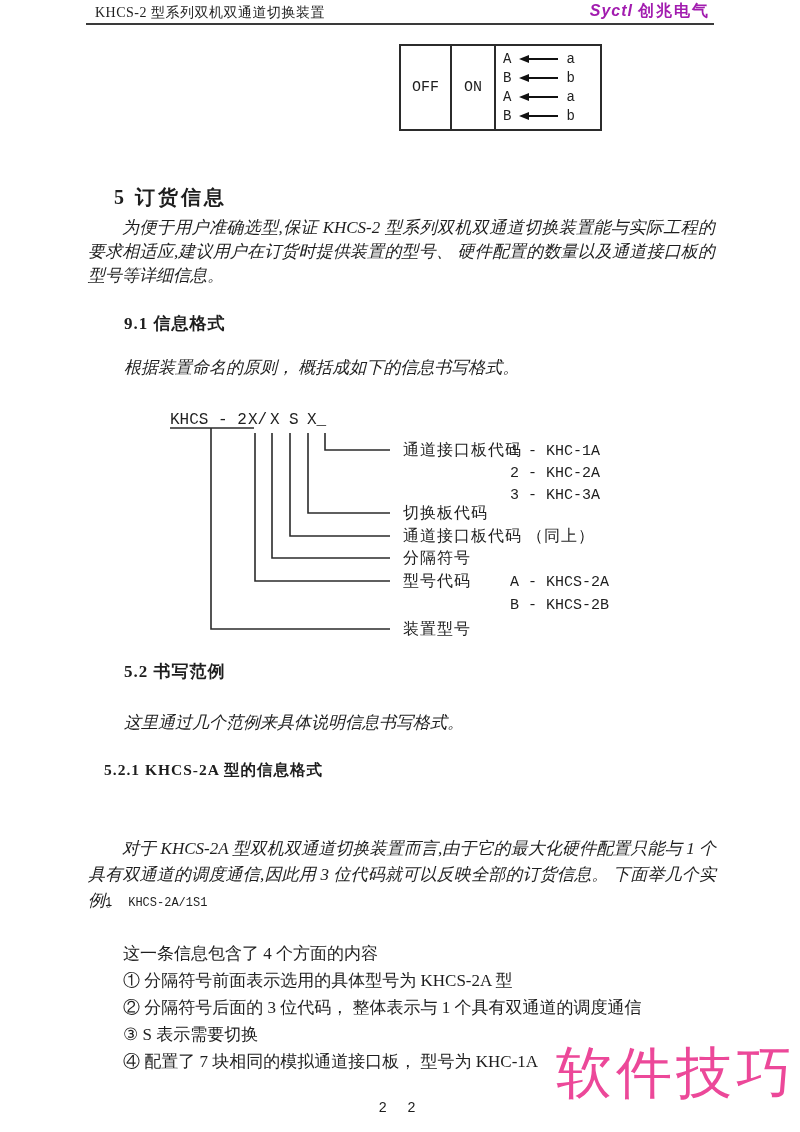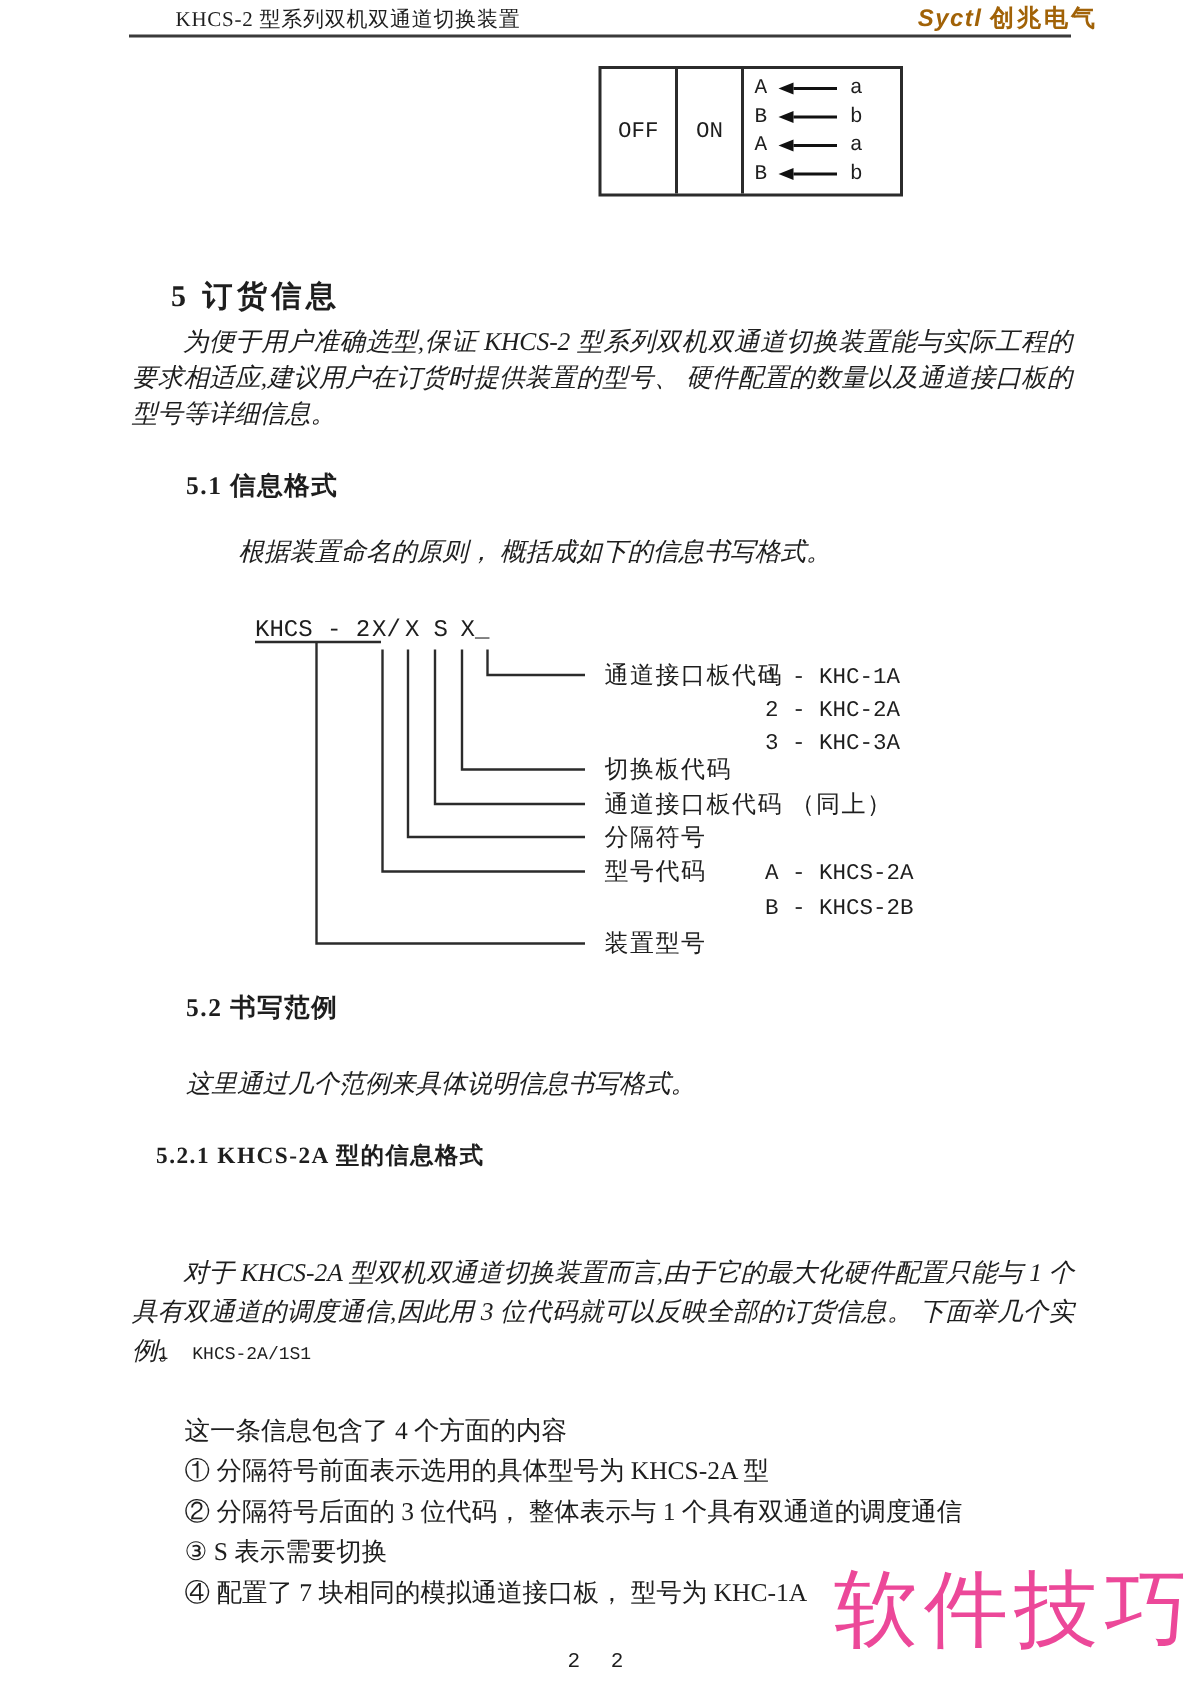--- a/index.html
+++ b/index.html
@@ -2,22 +2,22 @@
 <html><head>
 <meta charset="utf-8">
 <style>
   html,body { margin:0; padding:0; background:#e8e8e8; }
   .page {
     position:relative; width:800px; height:1132px; margin:0 auto;
     background:#ffffff; overflow:hidden;
     font-family:"Liberation Serif", serif; color:#1e1e1e;
   }
   
-  .header { position:absolute; left:104px; top:3px; width:628px; height:19px;
-            display:flex; justify-content:space-between; align-items:center; }
+  .header { position:absolute; left:82px; top:3px; width:628px; height:19px;
+            display:flex; justify-content:space-between; align-items:flex-end; }
   .doc-title { font-size:14px; padding-left:13px; letter-spacing:0.5px; }
   .logo { font-family:"Liberation Sans", sans-serif; font-weight:bold; font-style:italic;
           font-size:16px; letter-spacing:1px; }
   .logo .cn { font-style:normal; margin-left:5px; letter-spacing:2px; }
   .header-rule { position:absolute; left:86px; top:23px; width:628px; height:2px; background:#3a3a3a; }
   
   .switch-table { position:absolute; left:399px; top:44px; width:199px; height:83px;
                   border:2px solid #2b2b2b; display:flex;
                   font-family:"Liberation Mono", monospace; }
   .st-col { display:flex; align-items:center; justify-content:center; font-size:15px; }
@@ -31,21 +31,21 @@
   .arrow-head { width:0; height:0; border-top:4px solid transparent;
                 border-bottom:4px solid transparent; border-right:10px solid #111; }
   .arrow-line { width:29px; height:2px; background:#111; }
   .st-src { width:12px; text-align:right; }
   
   .h-major { position:absolute; left:114px; top:184px; font-size:20px; font-weight:bold; letter-spacing:3px; }
   .para { position:absolute; font-size:17px; text-align:justify;font-style:italic; }
   .para-5   { left:88px;  top:216px; width:627px; line-height:24px; text-indent:2em; }
   .h-sub { position:absolute; font-weight:bold; font-size:17px; letter-spacing:1px; }
   .h-51 { left:124px; top:312px; }
-  .para-51 { left:124px; top:356px; width:500px;margin-left:35px; }
+  .para-51 { left:124px; top:356px; width:500px; }
   .h-52 { left:124px; top:660px; }
   .para-52 { left:124px; top:711px; width:500px; }
   .h-521 { left:104px; top:760px; font-size:15.5px; }
   .para-521 { left:88px; top:836px; width:628px; line-height:26px; text-indent:2em; }
   .example { position:absolute; left:105px; top:896px; font-size:12px;
              font-family:"Liberation Mono", monospace; }
   .example .idx { margin-right:16px; }
   .list-block { position:absolute; left:123px; top:940px; width:600px; font-size:17px; }
   .list-block div { height:27px; line-height:27px; white-space:nowrap; }
   
@@ -61,21 +61,21 @@
   .page-number { position:absolute; left:0; top:1100px; width:100%; text-align:center;
                  font-size:14px; letter-spacing:6px; font-family:"Liberation Mono", monospace; }
 </style>
 </head>
 <body>
 
 <div class="page">
 
   <div class="header">
     <span class="doc-title">KHCS-2 型系列双机双通道切换装置</span>
-    <span class="logo" style="color:#a16207"><span>Syctl</span><span class="cn">创兆电气</span></span>
+    <span class="logo" style="color:#a21caf"><span>Syctl</span><span class="cn">创兆电气</span></span>
   </div>
   <div class="header-rule"></div>
 
   <div class="switch-table">
     <div class="st-col st-col2">OFF</div>
     <div class="st-col st-col1">ON</div>
     <div class="st-col st-col3">
       <div class="st-row">
         <span class="st-dst">A</span>
         <span class="arrow">
@@ -107,21 +107,21 @@
             <span class="arrow-line"></span>
           </span>
         <span class="st-src">b</span>
       </div>
     </div>
   </div>
 
   <div class="h-major">5 订货信息</div>
   <div class="para para-5">为便于用户准确选型,保证 KHCS-2 型系列双机双通道切换装置能与实际工程的要求相适应,建议用户在订货时提供装置的型号、 硬件配置的数量以及通道接口板的型号等详细信息。</div>
 
-  <div class="h-sub h-51">5.1 信息格式</div>
+  <div class="h-sub h-51">9.1 信息格式</div>
   <div class="para para-51">根据装置命名的原则， 概括成如下的信息书写格式。</div>
 
   <svg class="diagram" width="760" height="245" viewBox="0 0 760 245">
 
     <text class="fmt" x="170" y="19">KHCS - 2</text>
     <text class="fmt" x="248" y="19">X/</text>
     <text class="fmt" x="270" y="19">X</text>
     <text class="fmt" x="289" y="19">S</text>
     <text class="fmt" x="307" y="19">X_</text>
 

